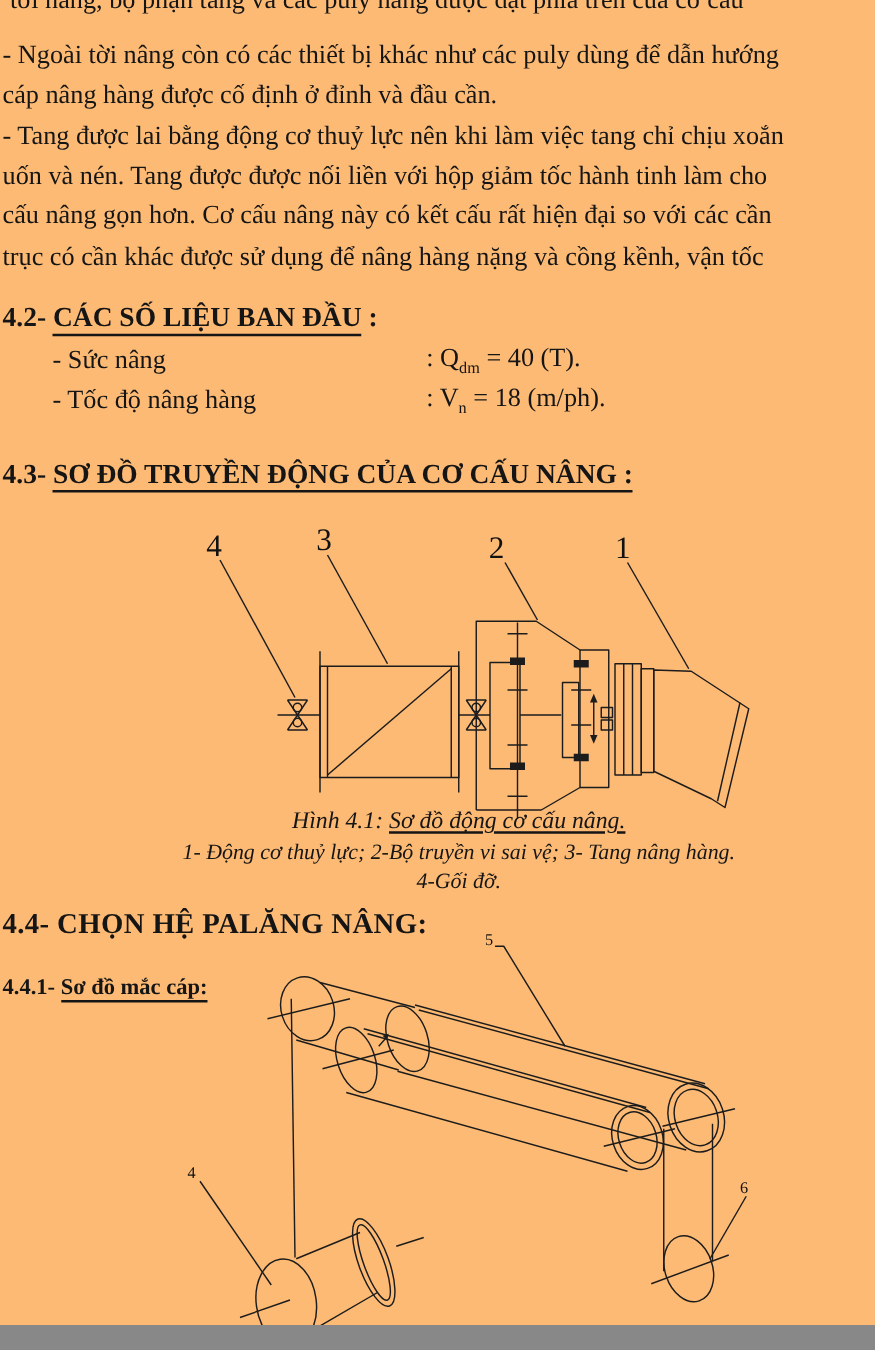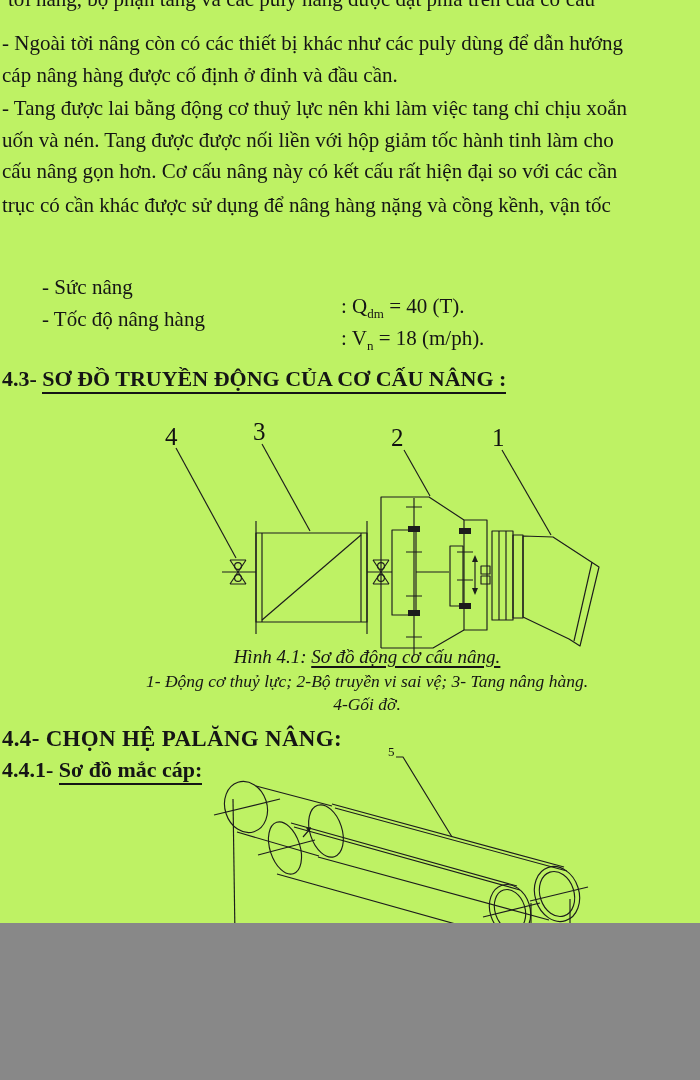--- a/index.html
+++ b/index.html
@@ -1,32 +1,32 @@
 <!DOCTYPE html>
 <html><head>
 <meta charset="utf-8">
 <style>
   html,body{margin:0;padding:0;background:#888;}
   .page{
     position:relative;
-    width:700px;height:923px;
-    background:#bef264;
+    width:700px;height:1060px;
+    background:#fdba74;
     overflow:hidden;
     font-family:"Liberation Serif", serif;
     color:#151515;
   }
   .abs{position:absolute;}
   .tline{position:absolute;white-space:nowrap;font-size:21px;line-height:1.25;left:2px;}
   .clip-top{top:-14px;left:8px;}
   .h-bold{font-weight:bold;font-size:22px;white-space:nowrap;}
   .h-big{font-weight:bold;font-size:23px;white-space:nowrap;letter-spacing:.3px;text-align:right;}
   .u2{border-bottom:2.2px solid #151515;padding-bottom:1px;}
   sub{font-size:13px;line-height:0;}
   .spec-label{position:absolute;left:2px;top:0;white-space:nowrap;margin-left:40px;}
-  .spec-value{position:absolute;left:341px;top:0;white-space:nowrap;margin-top:20px;}
+  .spec-value{position:absolute;left:341px;top:0;white-space:nowrap;}
   .caption{position:absolute;left:17px;width:700px;text-align:center;font-style:italic;white-space:nowrap;}
   .cap1{font-size:19px;}
   .cap2{font-size:17.5px;}
   .cap-u{text-decoration:underline;text-decoration-thickness:1.6px;text-underline-offset:3px;text-align:center;}
   svg{position:absolute;overflow:visible;}
   svg *{vector-effect:non-scaling-stroke;}
   .ln{stroke:#1c1c1c;stroke-width:1.15;fill:none;stroke-linejoin:round;}
   .fillg{fill:#1c1c1c;stroke:none;}
   .dig1{font-family:"Liberation Serif",serif;font-size:25px;fill:#111;}
   .dig2{font-family:"Liberation Serif",serif;font-size:13px;fill:#111;}
@@ -39,20 +39,23 @@
   <div class="tline clip-top">tời nâng, bộ phận tang và các puly nâng được đặt phía trên của cơ cấu</div>
 
   <div class="tline" style="top:30px">- Ngoài tời nâng còn có các thiết bị khác như các puly dùng để dẫn hướng</div>
   <div class="tline" style="top:95px">- Tang được lai bằng động cơ thuỷ lực nên khi làm việc tang chỉ chịu xoắn</div>
 
   <div class="tline" style="top:62px">cáp nâng hàng được cố định ở đỉnh và đầu cần.</div>
   <div class="tline" style="top:127px">uốn và nén. Tang được được nối liền với hộp giảm tốc hành tinh làm cho</div>
   <div class="tline" style="top:158px">cấu nâng gọn hơn. Cơ cấu nâng này có kết cấu rất hiện đại so với các cần</div>
   <div class="tline" style="top:192px">trục có cần khác được sử dụng để nâng hàng nặng và cồng kềnh, vận tốc</div>
 
+  <div class="abs h-bold" style="top:241px;left:2px">
+    <span>4.2- </span><span class="u2">CÁC SỐ LIỆU BAN ĐẦU</span><span> :</span>
+  </div>
 
   <div class="abs" style="top:274px;left:0;width:700px;height:30px">
     <span class="spec-label tline" style="position:absolute">- Sức nâng</span>
     <span class="spec-value" style="font-size:21px"><span>: Q</span><sub>dm</sub><span> = 40 (T).</span></span>
   </div>
   <div class="abs" style="top:306px;left:0;width:700px;height:30px">
     <span class="spec-label tline" style="position:absolute">- Tốc độ nâng hàng</span>
     <span class="spec-value" style="font-size:21px"><span>: V</span><sub>n</sub><span> = 18 (m/ph).</span></span>
   </div>
 
@@ -130,21 +133,21 @@
   </svg>
 
   <div class="caption cap1" style="top:646px">
     <span>Hình 4.1: </span><span class="cap-u">Sơ đồ động cơ cấu nâng.</span>
   </div>
   <div class="caption cap2" style="top:671px">1- Động cơ thuỷ lực; 2-Bộ truyền vi sai vệ; 3- Tang nâng hàng.</div>
   <div class="caption cap2" style="top:694px">4-Gối đỡ.</div>
 
   <div class="abs h-big" style="top:726px;left:2px">4.4-  CHỌN HỆ PALĂNG NÂNG:</div>
 
-  <div class="abs h-bold" style="top:757px;left:2px;font-size:22px">
+  <div class="abs h-bold" style="top:779px;left:2px;font-size:18px">
     <span>4.4.1- </span><span class="u2">Sơ đồ mắc cáp:</span>
   </div>
 
   <svg style="left:120px;top:735px" width="580" height="345" viewBox="0 0 580 345">
 
     <g>
       <path class="ln" d="M276,22 H283 L332,102"></path>
       <path class="ln" d="M40,210 L97,293"></path>
       <path class="ln" d="M477,222 L448,272"></path>
     </g>

